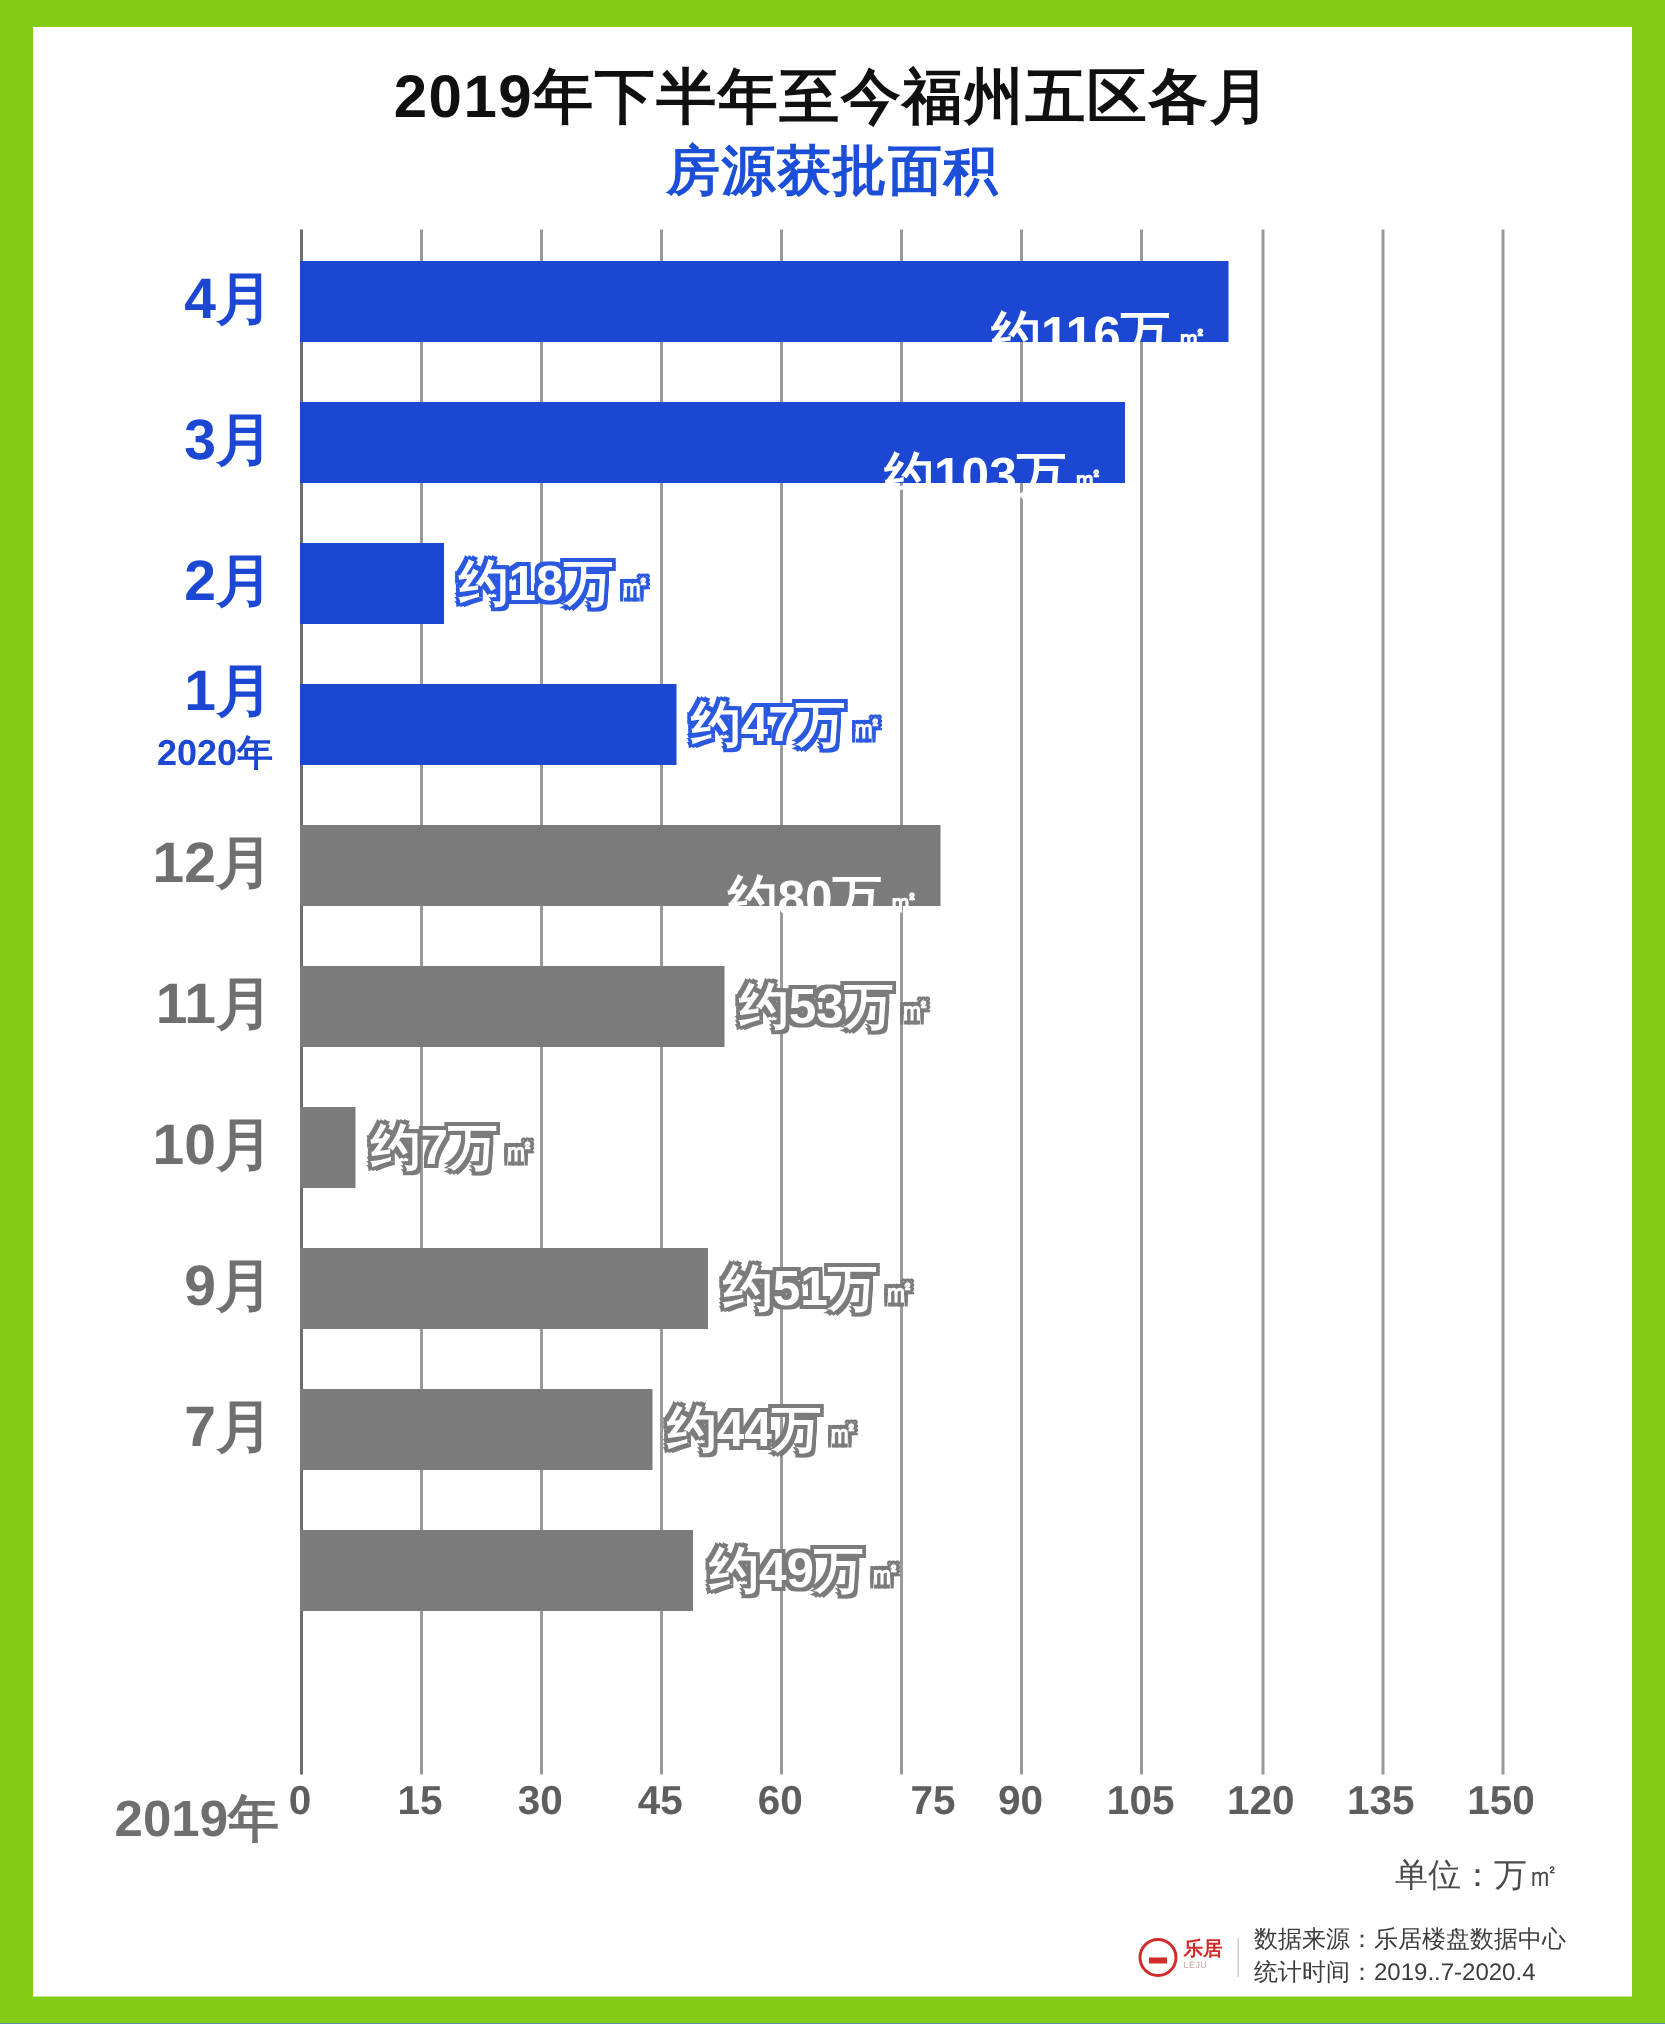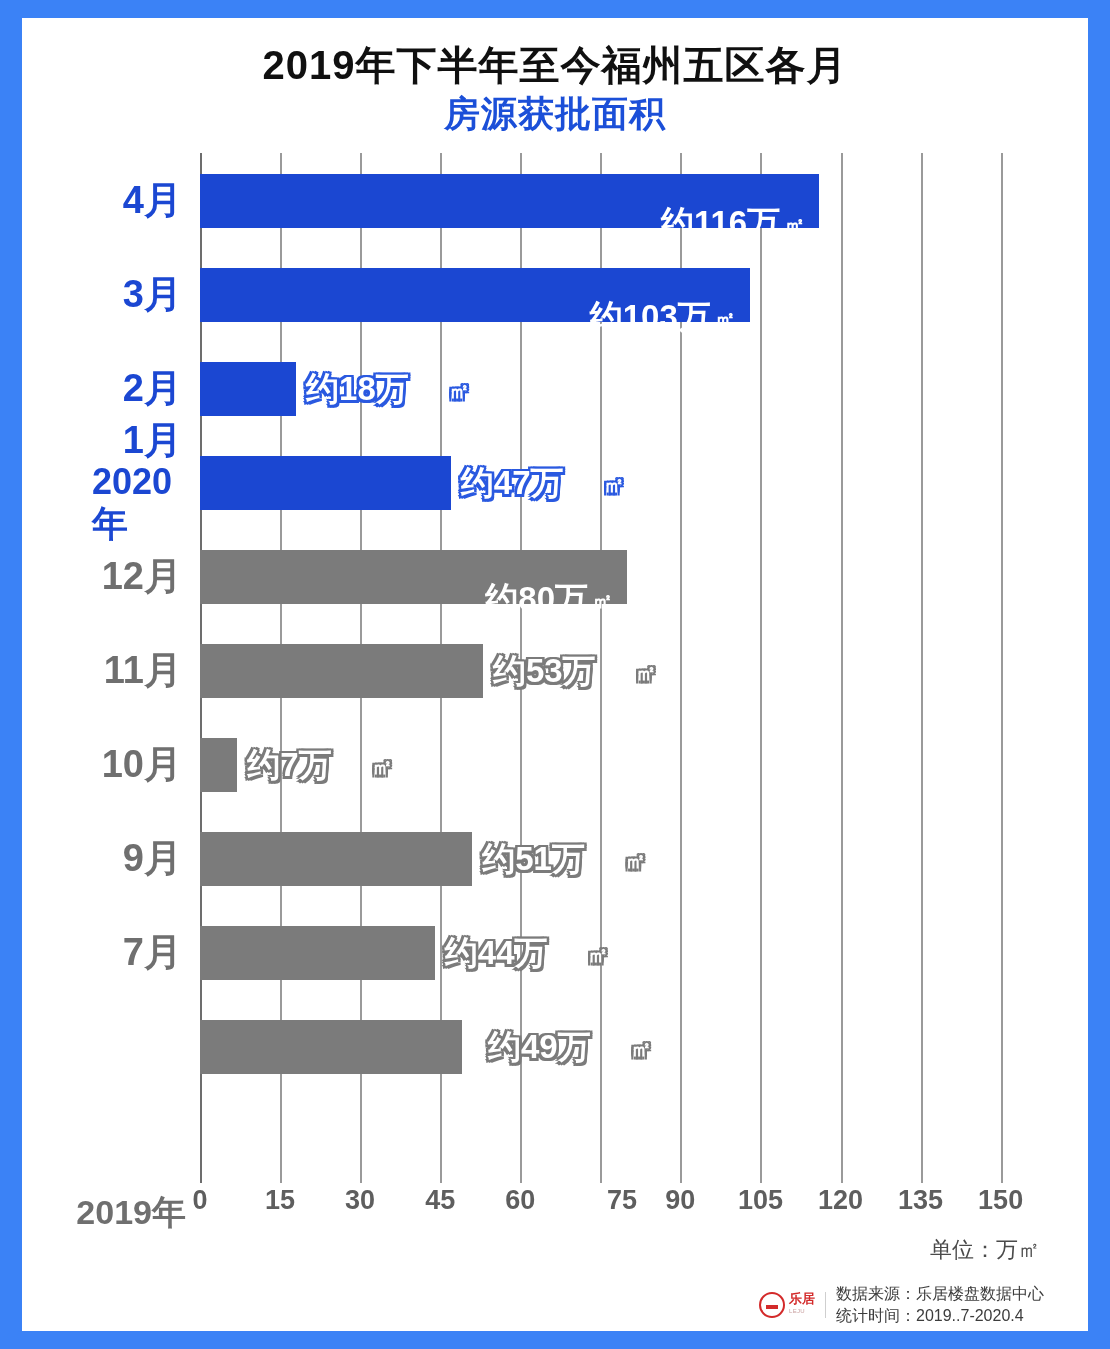--- a/index.html
+++ b/index.html
@@ -5,21 +5,21 @@
   * { box-sizing: border-box; }
   html, body {
     margin: 0; padding: 0;
     background: #1B4FD8;
     font-family: "Liberation Sans", sans-serif;
   }
   #page {
     position: relative;
     width: 1110px;
     height: 1349px;
-    background: #3b82f6;
+    background: #84cc16;
     overflow: hidden;
   }
   .card {
     position: absolute;
     left: 22px; top: 18px;
     width: 1066px; height: 1313px;
     background: #ffffff;
   }
 
   
@@ -111,21 +111,20 @@
   .bar-label.outside .val,
   .bar-label.outside .unit {
     color: #ffffff;
   }
   .bar-label.outside {
     text-shadow:
       -2.5px -2.5px 0 #2a59e0, 2.5px -2.5px 0 #2a59e0,
       -2.5px  2.5px 0 #2a59e0, 2.5px  2.5px 0 #2a59e0,
       -2.5px 0 0 #2a59e0, 2.5px 0 0 #2a59e0,
       0 -2.5px 0 #2a59e0, 0 2.5px 0 #2a59e0;
-    gap: 36px;
   }
   .bar-label.outside.gray {
     text-shadow:
       -2.5px -2.5px 0 #7b7b7b, 2.5px -2.5px 0 #7b7b7b,
       -2.5px  2.5px 0 #7b7b7b, 2.5px  2.5px 0 #7b7b7b,
       -2.5px 0 0 #7b7b7b, 2.5px 0 0 #7b7b7b,
       0 -2.5px 0 #7b7b7b, 0 2.5px 0 #7b7b7b;
   }
 
   
@@ -145,21 +144,21 @@
     font-weight: bold;
     line-height: 42px;
   }
   .ylabel.blue { color: #1B47D2; }
   .ylabel.gray { color: #6f6f6f; }
   .ylabel .stack {
     display: flex;
     flex-direction: column;
     align-items: flex-end;
   }
-  .ylabel .yr { font-size: 36px; margin-left: 40px; }
+  .ylabel .yr { font-size: 24px; margin-left: 40px; }
 
   
   .xlabels {
     position: absolute;
     left: 178px;
     top: 1167px;
     width: 838px;
     height: 40px;
   }
   .xtick {
@@ -366,21 +365,21 @@
         </div>
         <div class="row">
           <div class="bar gray" style="width: 234.854px; background: rgb(123, 123, 123);"></div>
           <div class="bar-label outside gray" style="left: 244.854px;">
             <span class="val">约44万</span>
             <span class="unit">㎡</span>
           </div>
         </div>
         <div class="row">
           <div class="bar gray" style="width: 261.541px; background: rgb(123, 123, 123);"></div>
-          <div class="bar-label outside gray" style="left: 288px; text-align: center;">
+          <div class="bar-label outside gray" style="left: 273px; text-align: center;">
             <span class="val">约49万</span>
             <span class="unit">㎡</span>
           </div>
         </div>
       </div>
 
     <div class="xlabels" id="xlabels">
         <div class="xtick" style="left: 0px;">0</div>
         <div class="xtick" style="left: 80.0637px; text-align: right;">15</div>
         <div class="xtick" style="left: 160.127px;">30</div>

